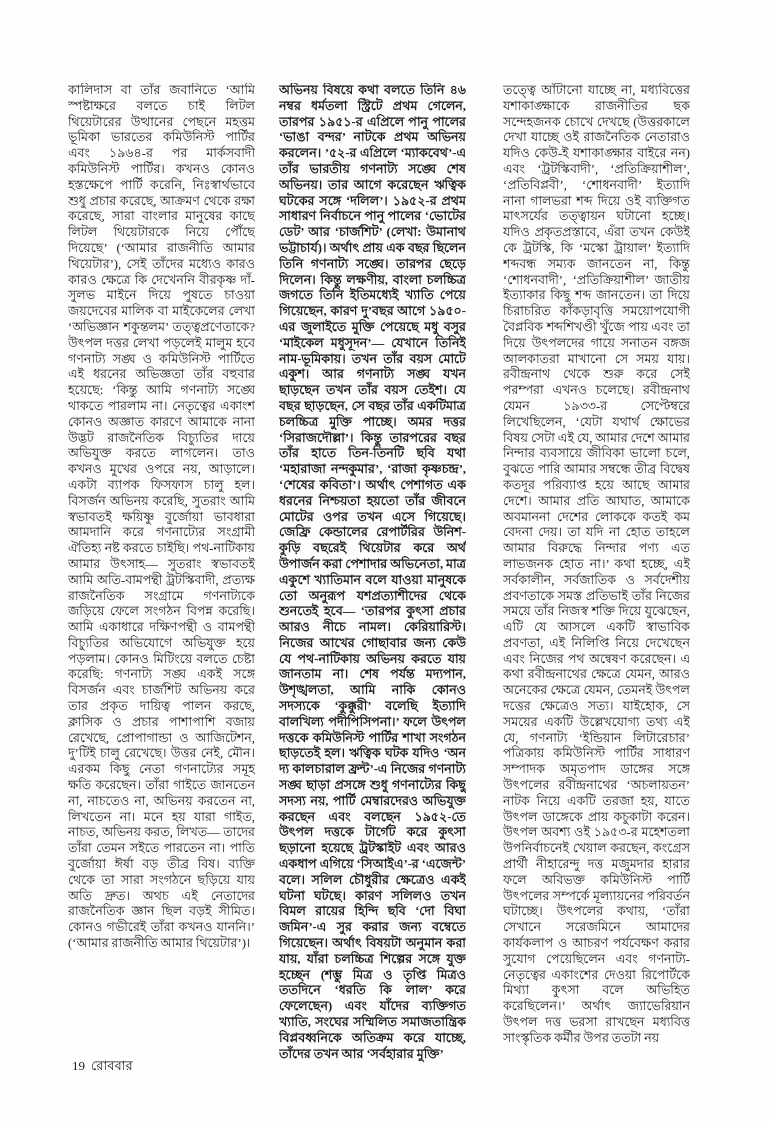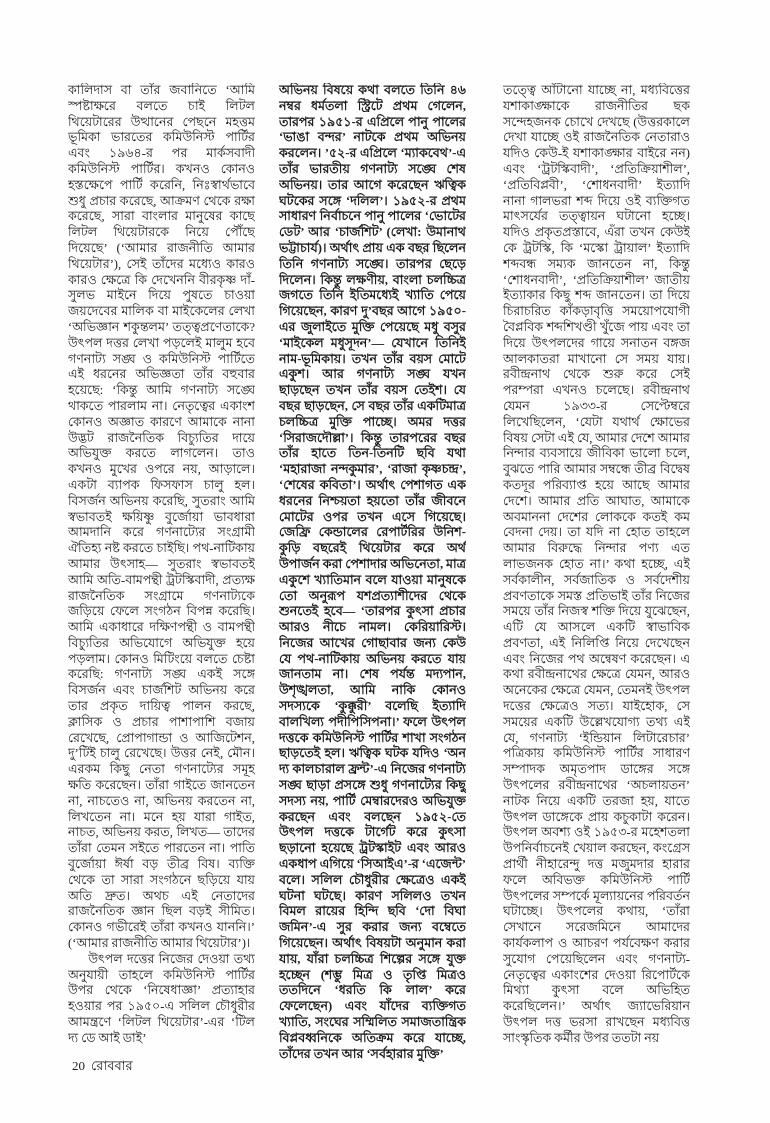--- a/index.html
+++ b/index.html
@@ -63,28 +63,27 @@
   }
 </style>
 </head>
 <body>
 
 <div class="page">
 
   <div class="text-block">
     <div class="col col-1">
         <p class="para">কালিদাস বা তাঁর জবানিতে ‘আমি স্পষ্টাক্ষরে বলতে চাই লিটল থিয়েটারের উত্থানের পেছনে মহত্তম ভূমিকা ভারতের কমিউনিস্ট পার্টির এবং ১৯৬৪-র পর মার্কসবাদী কমিউনিস্ট পার্টির। কখনও কোনও হস্তক্ষেপে পার্টি করেনি, নিঃস্বার্থভাবে শুধু প্রচার করেছে, আক্রমণ থেকে রক্ষা করেছে, সারা বাংলার মানুষের কাছে লিটল থিয়েটারকে নিয়ে পৌঁছে দিয়েছে’ (‘আমার রাজনীতি আমার থিয়েটার’), সেই তাঁদের মধ্যেও কারও কারও ক্ষেত্রে কি দেখেননি বীরকৃষ্ণ দাঁ-সুলভ মাইনে দিয়ে পুষতে চাওয়া জয়দেবের মালিক বা মাইকেলের লেখা ‘অভিজ্ঞান শকুন্তলম’ তত্ত্বপ্রণেতাকে? উৎপল দত্তর লেখা পড়লেই মালুম হবে গণনাট্য সঙ্ঘ ও কমিউনিস্ট পার্টিতে এই ধরনের অভিজ্ঞতা তাঁর বহুবার হয়েছে: ‘কিন্তু আমি গণনাট্য সঙ্ঘে থাকতে পারলাম না। নেতৃত্বের একাংশ কোনও অজ্ঞাত কারণে আমাকে নানা উদ্ভট রাজনৈতিক বিচ্যুতির দায়ে অভিযুক্ত করতে লাগলেন। তাও কখনও মুখের ওপরে নয়, আড়ালে। একটা ব্যাপক ফিসফাস চালু হল। বিসর্জন অভিনয় করেছি, সুতরাং আমি স্বভাবতই ক্ষয়িষ্ণু বুর্জোয়া ভাবধারা আমদানি করে গণনাট্যের সংগ্রামী ঐতিহ্য নষ্ট করতে চাইছি। পথ-নাটিকায় আমার উৎসাহ— সুতরাং স্বভাবতই আমি অতি-বামপন্থী ট্রটস্কিবাদী, প্রত্যক্ষ রাজনৈতিক সংগ্রামে গণনাট্যকে জড়িয়ে ফেলে সংগঠন বিপন্ন করেছি। আমি একাধারে দক্ষিণপন্থী ও বামপন্থী বিচ্যুতির অভিযোগে অভিযুক্ত হয়ে পড়লাম। কোনও মিটিংয়ে বলতে চেষ্টা করেছি: গণনাট্য সঙ্ঘ একই সঙ্গে বিসর্জন এবং চার্জশিট অভিনয় করে তার প্রকৃত দায়িত্ব পালন করছে, ক্লাসিক ও প্রচার পাশাপাশি বজায় রেখেছে, প্রোপাগান্ডা ও আজিটেশন, দু’টিই চালু রেখেছে। উত্তর নেই, মৌন। এরকম কিছু নেতা গণনাট্যের সমূহ ক্ষতি করেছেন। তাঁরা গাইতে জানতেন না, নাচতেও না, অভিনয় করতেন না, লিখতেন না। মনে হয় যারা গাইত, নাচত, অভিনয় করত, লিখত— তাদের তাঁরা তেমন সইতে পারতেন না। পাতি বুর্জোয়া ঈর্ষা বড় তীব্র বিষ। ব্যক্তি থেকে তা সারা সংগঠনে ছড়িয়ে যায় অতি দ্রুত। অথচ এই নেতাদের রাজনৈতিক জ্ঞান ছিল বড়ই সীমিত। কোনও গভীরেই তাঁরা কখনও যাননি।’ (‘আমার রাজনীতি আমার থিয়েটার’)।</p>
-        <p class="para indent">উৎপল দত্তের নিজের দেওয়া তথ্য অনুযায়ী তাহলে কমিউনিস্ট পার্টির উপর থেকে ‘নিষেধাজ্ঞা’ প্রত্যাহার হওয়ার পর ১৯৫০-এ সলিল চৌধুরীর আমন্ত্রণে ‘লিটল থিয়েটার’-এর ‘টিল দ্য ডে আই ডাই’</p>
       </div>
     <div class="col col-2">
         <p class="para">অভিনয় বিষয়ে কথা বলতে তিনি ৪৬ নম্বর ধর্মতলা স্ট্রিটে প্রথম গেলেন, তারপর ১৯৫১-র এপ্রিলে পানু পালের ‘ভাঙা বন্দর’ নাটকে প্রথম অভিনয় করলেন। ’৫২-র এপ্রিলে ‘ম্যাকবেথ’-এ তাঁর ভারতীয় গণনাট্য সঙ্ঘে শেষ অভিনয়। তার আগে করেছেন ঋত্বিক ঘটকের সঙ্গে ‘দলিল’। ১৯৫২-র প্রথম সাধারণ নির্বাচনে পানু পালের ‘ভোটের ডেট’ আর ‘চার্জশিট’ (লেখা: উমানাথ ভট্টাচার্য)। অর্থাৎ প্রায় এক বছর ছিলেন তিনি গণনাট্য সঙ্ঘে। তারপর ছেড়ে দিলেন। কিন্তু লক্ষণীয়, বাংলা চলচ্চিত্র জগতে তিনি ইতিমধ্যেই খ্যাতি পেয়ে গিয়েছেন, কারণ দু’বছর আগে ১৯৫০-এর জুলাইতে মুক্তি পেয়েছে মধু বসুর ‘মাইকেল মধুসূদন’— যেখানে তিনিই নাম-ভূমিকায়। তখন তাঁর বয়স মোটে একুশ। আর গণনাট্য সঙ্ঘ যখন ছাড়ছেন তখন তাঁর বয়স তেইশ। যে বছর ছাড়ছেন, সে বছর তাঁর একটিমাত্র চলচ্চিত্র মুক্তি পাচ্ছে। অমর দত্তর ‘সিরাজদৌল্লা’। কিন্তু তারপরের বছর তাঁর হাতে তিন-তিনটি ছবি যথা ‘মহারাজা নন্দকুমার’, ‘রাজা কৃষ্ণচন্দ্র’, ‘শেষের কবিতা’। অর্থাৎ পেশাগত এক ধরনের নিশ্চয়তা হয়তো তাঁর জীবনে মোটের ওপর তখন এসে গিয়েছে। জেফ্রি কেন্ডালের রেপার্টরির উনিশ-কুড়ি বছরেই থিয়েটার করে অর্থ উপার্জন করা পেশাদার অভিনেতা, মাত্র একুশে খ্যাতিমান বলে যাওয়া মানুষকে তো অনুরূপ যশপ্রত্যাশীদের থেকে শুনতেই হবে— ‘তারপর কুৎসা প্রচার আরও নীচে নামল। কেরিয়ারিস্ট। নিজের আখের গোছাবার জন্য কেউ যে পথ-নাটিকায় অভিনয় করতে যায় জানতাম না। শেষ পর্যন্ত মদ্যপান, উশৃঙ্খলতা, আমি নাকি কোনও সদস্যকে ‘কুক্কুরী’ বলেছি ইত্যাদি বালখিল্য পদীপিসিপনা।’ ফলে উৎপল দত্তকে কমিউনিস্ট পার্টির শাখা সংগঠন ছাড়তেই হল। ঋত্বিক ঘটক যদিও ‘অন দ্য কালচারাল ফ্রন্ট’-এ নিজের গণনাট্য সঙ্ঘ ছাড়া প্রসঙ্গে শুধু গণনাট্যের কিছু সদস্য নয়, পার্টি মেম্বারদেরও অভিযুক্ত করছেন এবং বলছেন ১৯৫২-তে উৎপল দত্তকে টার্গেট করে কুৎসা ছড়ানো হয়েছে ট্রটস্কাইট এবং আরও একধাপ এগিয়ে ‘সিআইএ’-র ‘এজেন্ট’ বলে। সলিল চৌধুরীর ক্ষেত্রেও একই ঘটনা ঘটছে। কারণ সলিলও তখন বিমল রায়ের হিন্দি ছবি ‘দো বিঘা জমিন’-এ সুর করার জন্য বম্বেতে গিয়েছেন। অর্থাৎ বিষয়টা অনুমান করা যায়, যাঁরা চলচ্চিত্র শিল্পের সঙ্গে যুক্ত হচ্ছেন (শম্ভু মিত্র ও তৃপ্তি মিত্রও ততদিনে ‘ধরতি কি লাল’ করে ফেলেছেন) এবং যাঁদের ব্যক্তিগত খ্যাতি, সংঘের সম্মিলিত সমাজতান্ত্রিক বিপ্লবধ্বনিকে অতিক্রম করে যাচ্ছে, তাঁদের তখন আর ‘সর্বহারার মুক্তি’</p>
       </div>
     <div class="col col-3">
         <p class="para">তত্ত্বে আঁটানো যাচ্ছে না, মধ্যবিত্তের যশাকাঙ্ক্ষাকে রাজনীতির ছক সন্দেহজনক চোখে দেখছে (উত্তরকালে দেখা যাচ্ছে ওই রাজনৈতিক নেতারাও যদিও কেউ-ই যশাকাঙ্ক্ষার বাইরে নন) এবং ‘ট্রটস্কিবাদী’, ‘প্রতিক্রিয়াশীল’, ‘প্রতিবিপ্লবী’, ‘শোধনবাদী’ ইত্যাদি নানা গালভরা শব্দ দিয়ে ওই ব্যক্তিগত মাৎসর্যের তত্ত্বায়ন ঘটানো হচ্ছে। যদিও প্রকৃতপ্রস্তাবে, এঁরা তখন কেউই কে ট্রটস্কি, কি ‘মস্কো ট্রায়াল’ ইত্যাদি শব্দবন্ধ সম্যক জানতেন না, কিন্তু ‘শোধনবাদী’, ‘প্রতিক্রিয়াশীল’ জাতীয় ইত্যাকার কিছু শব্দ জানতেন। তা দিয়ে চিরাচরিত কাঁকড়াবৃত্তি সময়োপযোগী বৈপ্লবিক শব্দশিখণ্ডী খুঁজে পায় এবং তা দিয়ে উৎপলদের গায়ে সনাতন বঙ্গজ আলকাতরা মাখানো সে সময় যায়। রবীন্দ্রনাথ থেকে শুরু করে সেই পরম্পরা এখনও চলেছে। রবীন্দ্রনাথ যেমন ১৯৩৩-র সেপ্টেম্বরে লিখেছিলেন, ‘যেটা যথার্থ ক্ষোভের বিষয় সেটা এই যে, আমার দেশে আমার নিন্দার ব্যবসায়ে জীবিকা ভালো চলে, বুঝতে পারি আমার সম্বন্ধে তীব্র বিদ্বেষ কতদূর পরিব্যাপ্ত হয়ে আছে আমার দেশে। আমার প্রতি আঘাত, আমাকে অবমাননা দেশের লোককে কতই কম বেদনা দেয়। তা যদি না হোত তাহলে আমার বিরুদ্ধে নিন্দার পণ্য এত লাভজনক হোত না।’ কথা হচ্ছে, এই সর্বকালীন, সর্বজাতিক ও সর্বদেশীয় প্রবণতাকে সমস্ত প্রতিভাই তাঁর নিজের সময়ে তাঁর নিজস্ব শক্তি দিয়ে যুঝেছেন, এটি যে আসলে একটি স্বাভাবিক প্রবণতা, এই নিলিপ্তি নিয়ে দেখেছেন এবং নিজের পথ অন্বেষণ করেছেন। এ কথা রবীন্দ্রনাথের ক্ষেত্রে যেমন, আরও অনেকের ক্ষেত্রে যেমন, তেমনই উৎপল দত্তের ক্ষেত্রেও সত্য। যাইহোক, সে সময়ের একটি উল্লেখযোগ্য তথ্য এই যে, গণনাট্য ‘ইন্ডিয়ান লিটারেচার’ পত্রিকায় কমিউনিস্ট পার্টির সাধারণ সম্পাদক অমৃতপাদ ডাঙ্গের সঙ্গে উৎপলের রবীন্দ্রনাথের ‘অচলায়তন’ নাটক নিয়ে একটি তরজা হয়, যাতে উৎপল ডাঙ্গেকে প্রায় কচুকাটা করেন। উৎপল অবশ্য ওই ১৯৫৩-র মহেশতলা উপনির্বাচনেই খেয়াল করছেন, কংগ্রেস প্রার্থী নীহারেন্দু দত্ত মজুমদার হারার ফলে অবিভক্ত কমিউনিস্ট পার্টি উৎপলের সম্পর্কে মূল্যায়নের পরিবর্তন ঘটাচ্ছে। উৎপলের কথায়, ‘তাঁরা সেখানে সরেজমিনে আমাদের কার্যকলাপ ও আচরণ পর্যবেক্ষণ করার সুযোগ পেয়েছিলেন এবং গণনাট্য-নেতৃত্বের একাংশের দেওয়া রিপোর্টকে মিথ্যা কুৎসা বলে অভিহিত করেছিলেন।’ অর্থাৎ জ্যাভেরিয়ান উৎপল দত্ত ভরসা রাখছেন মধ্যবিত্ত সাংস্কৃতিক কর্মীর উপর ততটা নয়</p>
       </div>
   </div>
 
   <div class="footer">
-    <span>20</span>
+    <span>19</span>
     <span>রোববার</span>
   </div>
 
 </div>
 
 </body></html>

